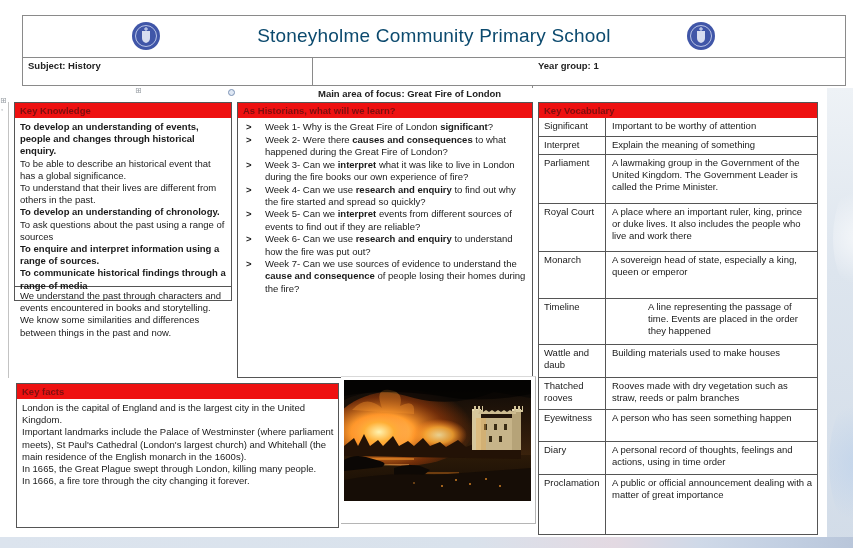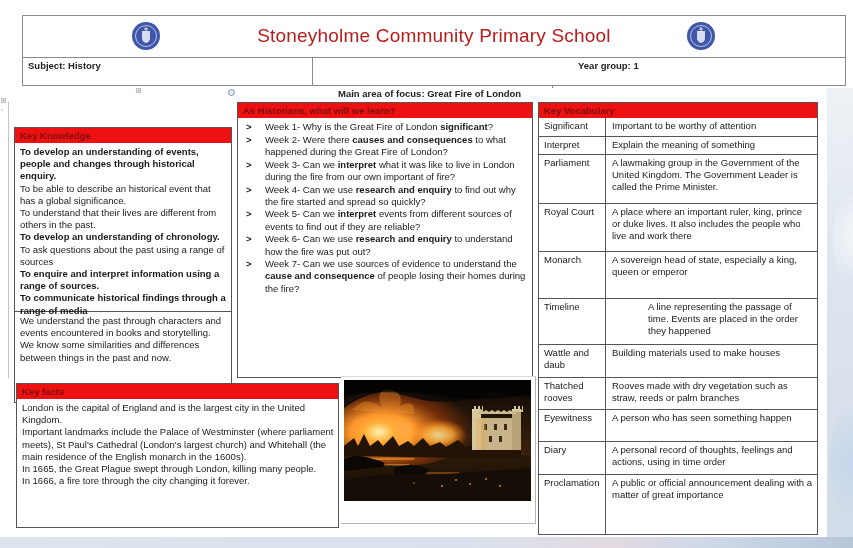--- a/index.html
+++ b/index.html
@@ -12,42 +12,42 @@
   .bg-right .swirl1{position:absolute;left:6px;top:90px;width:60px;height:120px;border-radius:50%;
     background:radial-gradient(circle,rgba(255,255,255,.7),rgba(255,255,255,0) 70%);}
   .bg-right .swirl2{position:absolute;left:2px;top:300px;width:70px;height:150px;border-radius:50%;
     background:radial-gradient(circle,rgba(190,210,235,.8),rgba(190,210,235,0) 70%);}
   .bg-bottom{position:absolute;left:0;top:537px;width:853px;height:11px;
     background:linear-gradient(90deg,#dce4ee 0%,#d9e2ec 55%,#e3d9e2 72%,#cfd9e8 82%,#c2cfe2 92%,#b9c6da 100%);}
 
   
   .hdr{position:absolute;left:22px;top:15px;width:822px;height:69px;border:1px solid #8a8a8a;background:#fff;}
   .hdr-row1{position:relative;height:41px;border-bottom:1px solid #8a8a8a;}
-  .school-title{position:absolute;left:0;right:0;top:9px;text-align:center;font-size:19px;color:#b91c1c;letter-spacing:.2px;}
+  .school-title{position:absolute;left:0;right:0;top:9px;text-align:center;font-size:19px;color:#0c4a6e;letter-spacing:.2px;}
   .logo{position:absolute;top:5px;width:30px;height:30px;}
   .logo-left{left:108px;}
   .logo-right{left:663px;}
-  .hdr-row2{display:flex;height:27px;gap:20px;}
+  .hdr-row2{display:flex;height:27px;}
   .hdr-cell{font-size:9.5px;font-weight:bold;color:#222;padding:2px 0 0 5px;box-sizing:border-box;line-height:11px;}
   .hc1{width:290px;border-right:1px solid #8a8a8a;}
   .hc2{width:220px;border-right:1px solid #8a8a8a;margin-top:28px;}
   .hc3{flex:1;}
 
   
   .handle{position:absolute;font-size:8px;color:#9aa0a6;line-height:8px;}
   .anchor-dot{position:absolute;width:5px;height:5px;border:1px solid #7d93b5;border-radius:50%;background:#dfe8f4;}
 
   
   .bar{background:#ee1111;color:#7c0f0f;font-weight:bold;font-size:9.5px;padding:2px 5px 2px 5px;line-height:11px;}
   .box{position:absolute;background:#fff;border:1px solid #555;box-sizing:border-box;}
   .btxt{font-size:9.5px;color:#1a1a1a;line-height:12.2px;padding:3px 4px 8px 5px;}
   .b{font-weight:bold;}
   .kline,.fline{margin:0;}
 
-  #kk-box{left:14px;top:102px;width:218px;height:276px;margin-top:25px;}
+  #kk-box{left:14px;top:102px;width:218px;height:199px;}
   #kk-cell1{height:157px;border-bottom:1px solid #555;}
   #kk-cell2{height:auto;}
   .leftline{position:absolute;left:8px;top:102px;width:1px;height:276px;background:#c3c3c3;}
 
   #mid-box{left:237px;top:102px;width:296px;height:276px;}
   .week{display:flex;margin:0 0 0.5px 0;}
   .week .wb{width:22px;flex:0 0 22px;font-weight:900;font-size:9.5px;padding-left:3px;box-sizing:border-box;}
   .week .wt{flex:1;padding-right:2px;}
 
   
@@ -134,21 +134,21 @@
         <div class="week">
           <span class="wb">&gt;</span>
           <span class="wt"><span>Week 1- Why is the Great Fire of London </span><span class="b">significant</span><span>?</span></span>
         </div>
         <div class="week">
           <span class="wb">&gt;</span>
           <span class="wt"><span>Week 2- Were there </span><span class="b">causes and consequences</span><span> to what happened during the Great Fire of London?</span></span>
         </div>
         <div class="week">
           <span class="wb">&gt;</span>
-          <span class="wt"><span>Week 3- Can we </span><span class="b">interpret</span><span> what it was like to live in London during the fire from our own important of fire?</span></span>
+          <span class="wt"><span>Week 3- Can we </span><span class="b">interpret</span><span> what it was like to live in London during the fire books our own experience of fire?</span></span>
         </div>
         <div class="week">
           <span class="wb">&gt;</span>
           <span class="wt"><span>Week 4- Can we use </span><span class="b">research and enquiry</span><span> to find out why the fire started and spread so quickly?</span></span>
         </div>
         <div class="week">
           <span class="wb">&gt;</span>
           <span class="wt"><span>Week 5- Can we </span><span class="b">interpret</span><span> events from different sources of events to find out if they are reliable?</span></span>
         </div>
         <div class="week">

